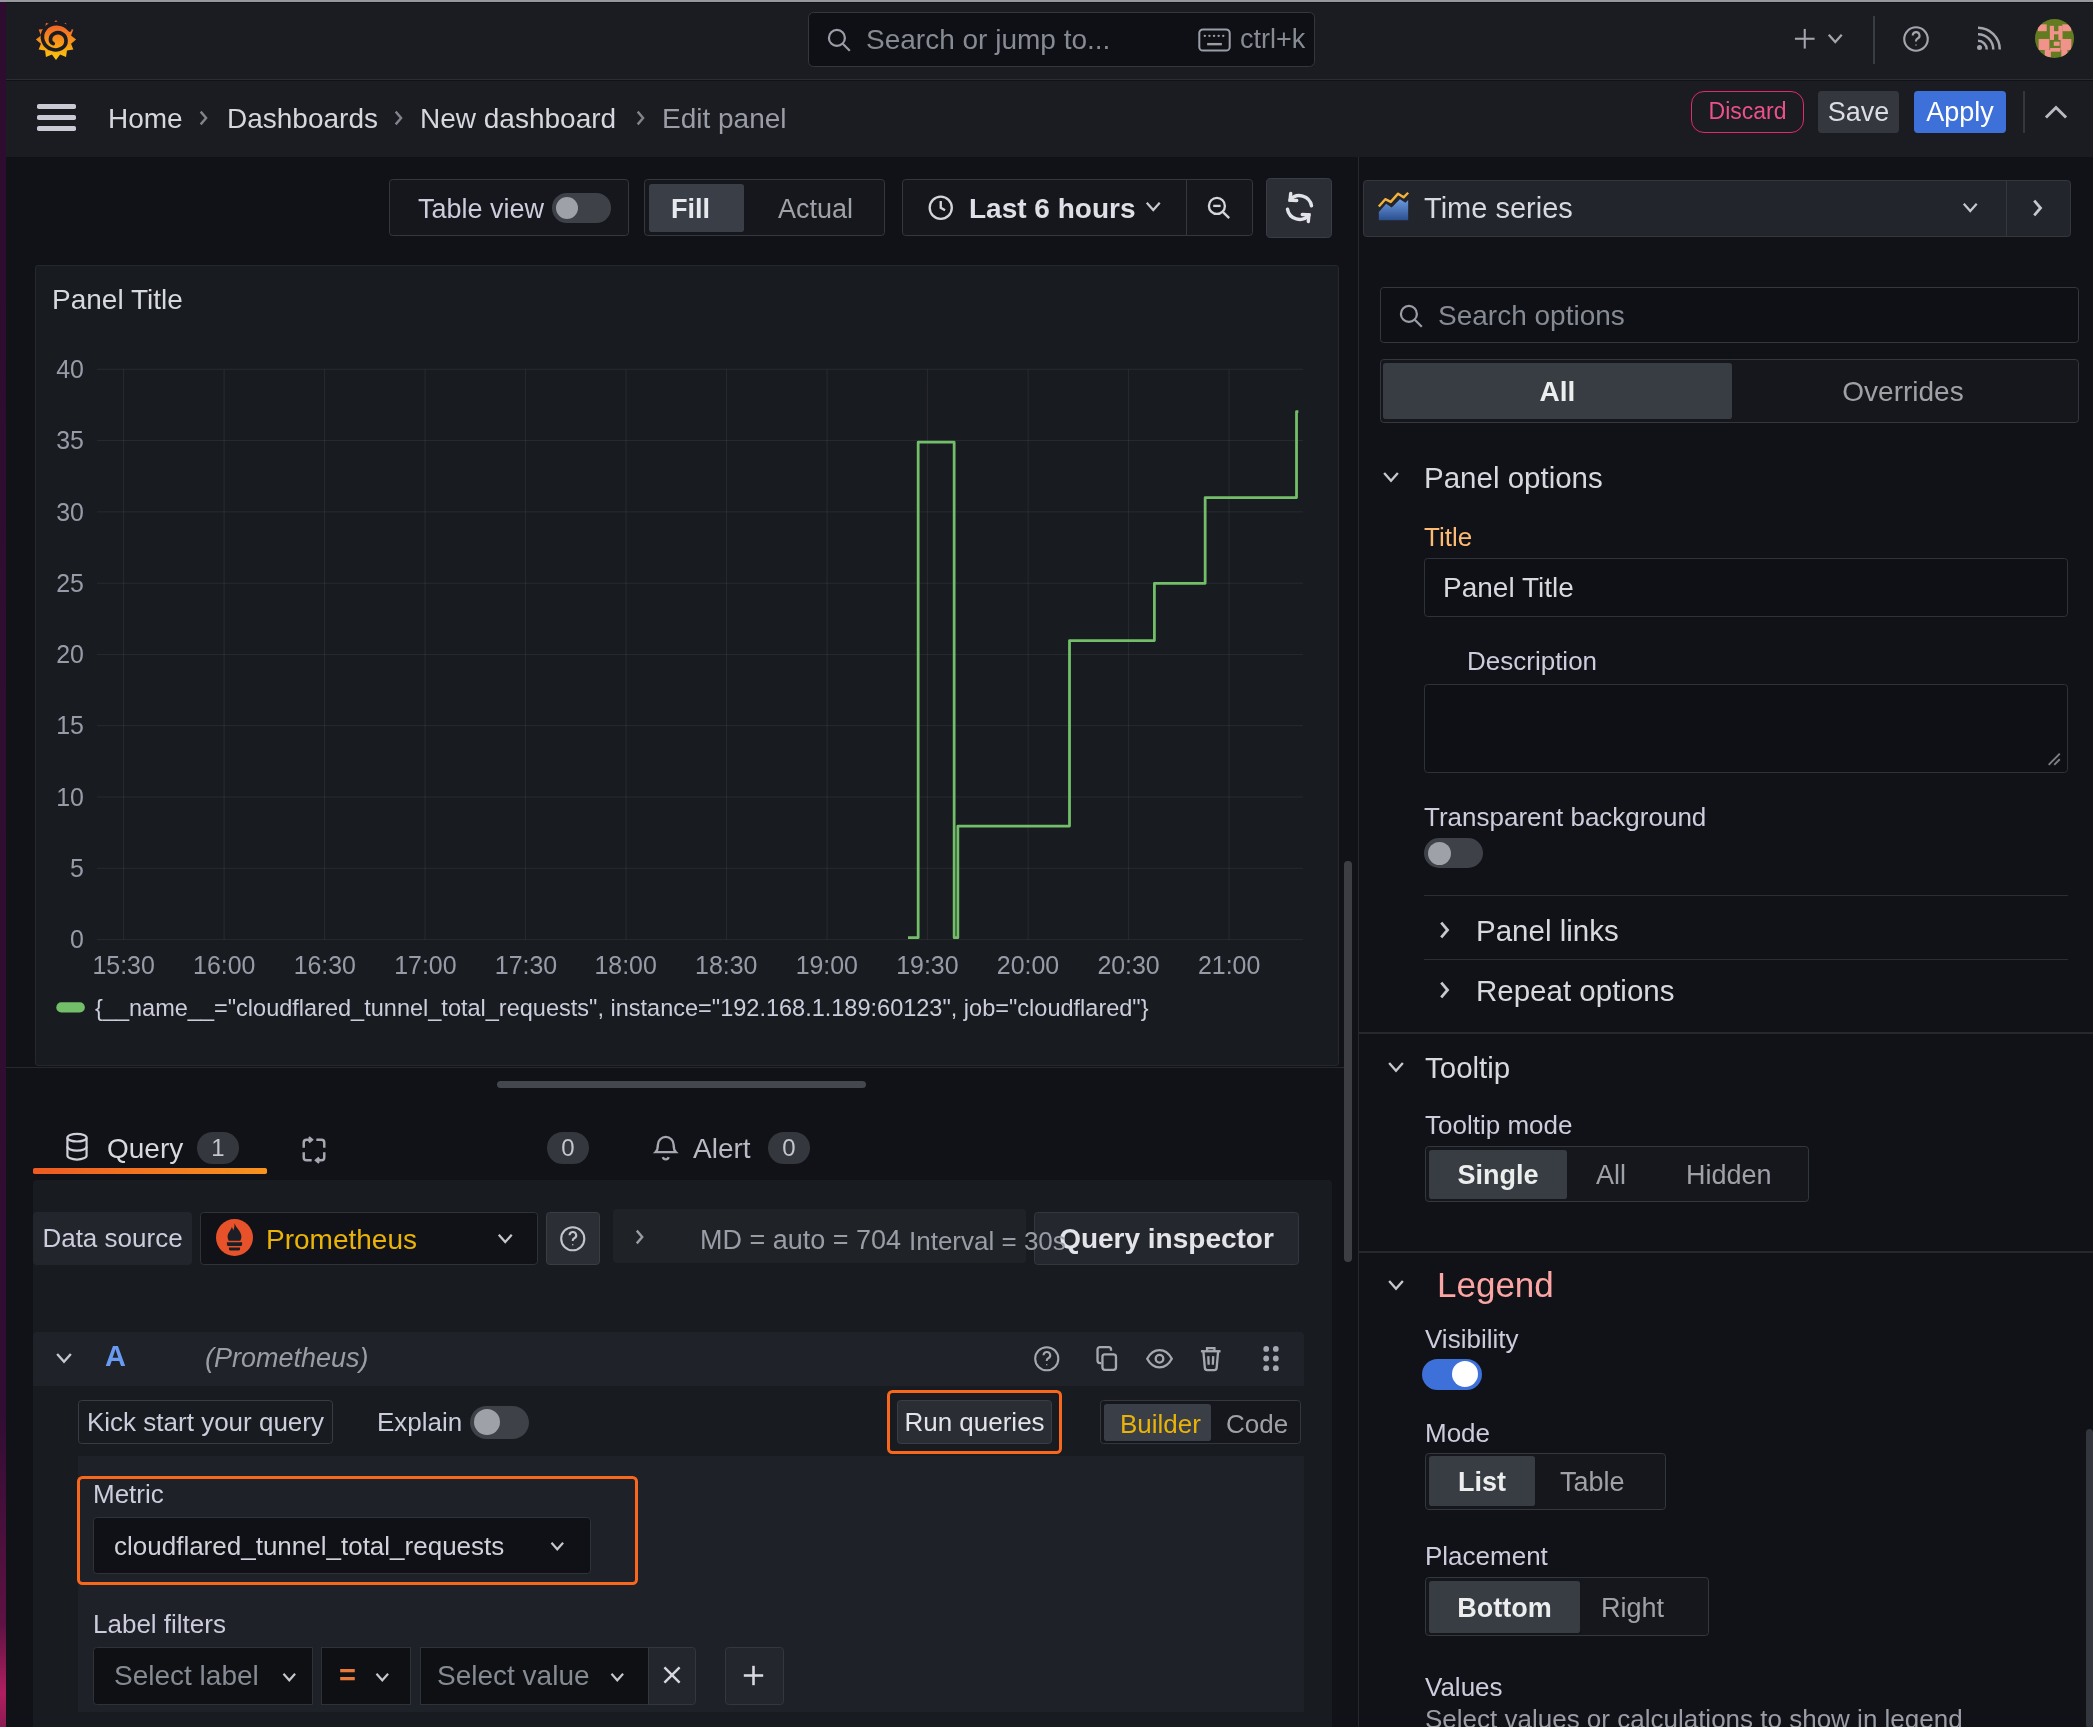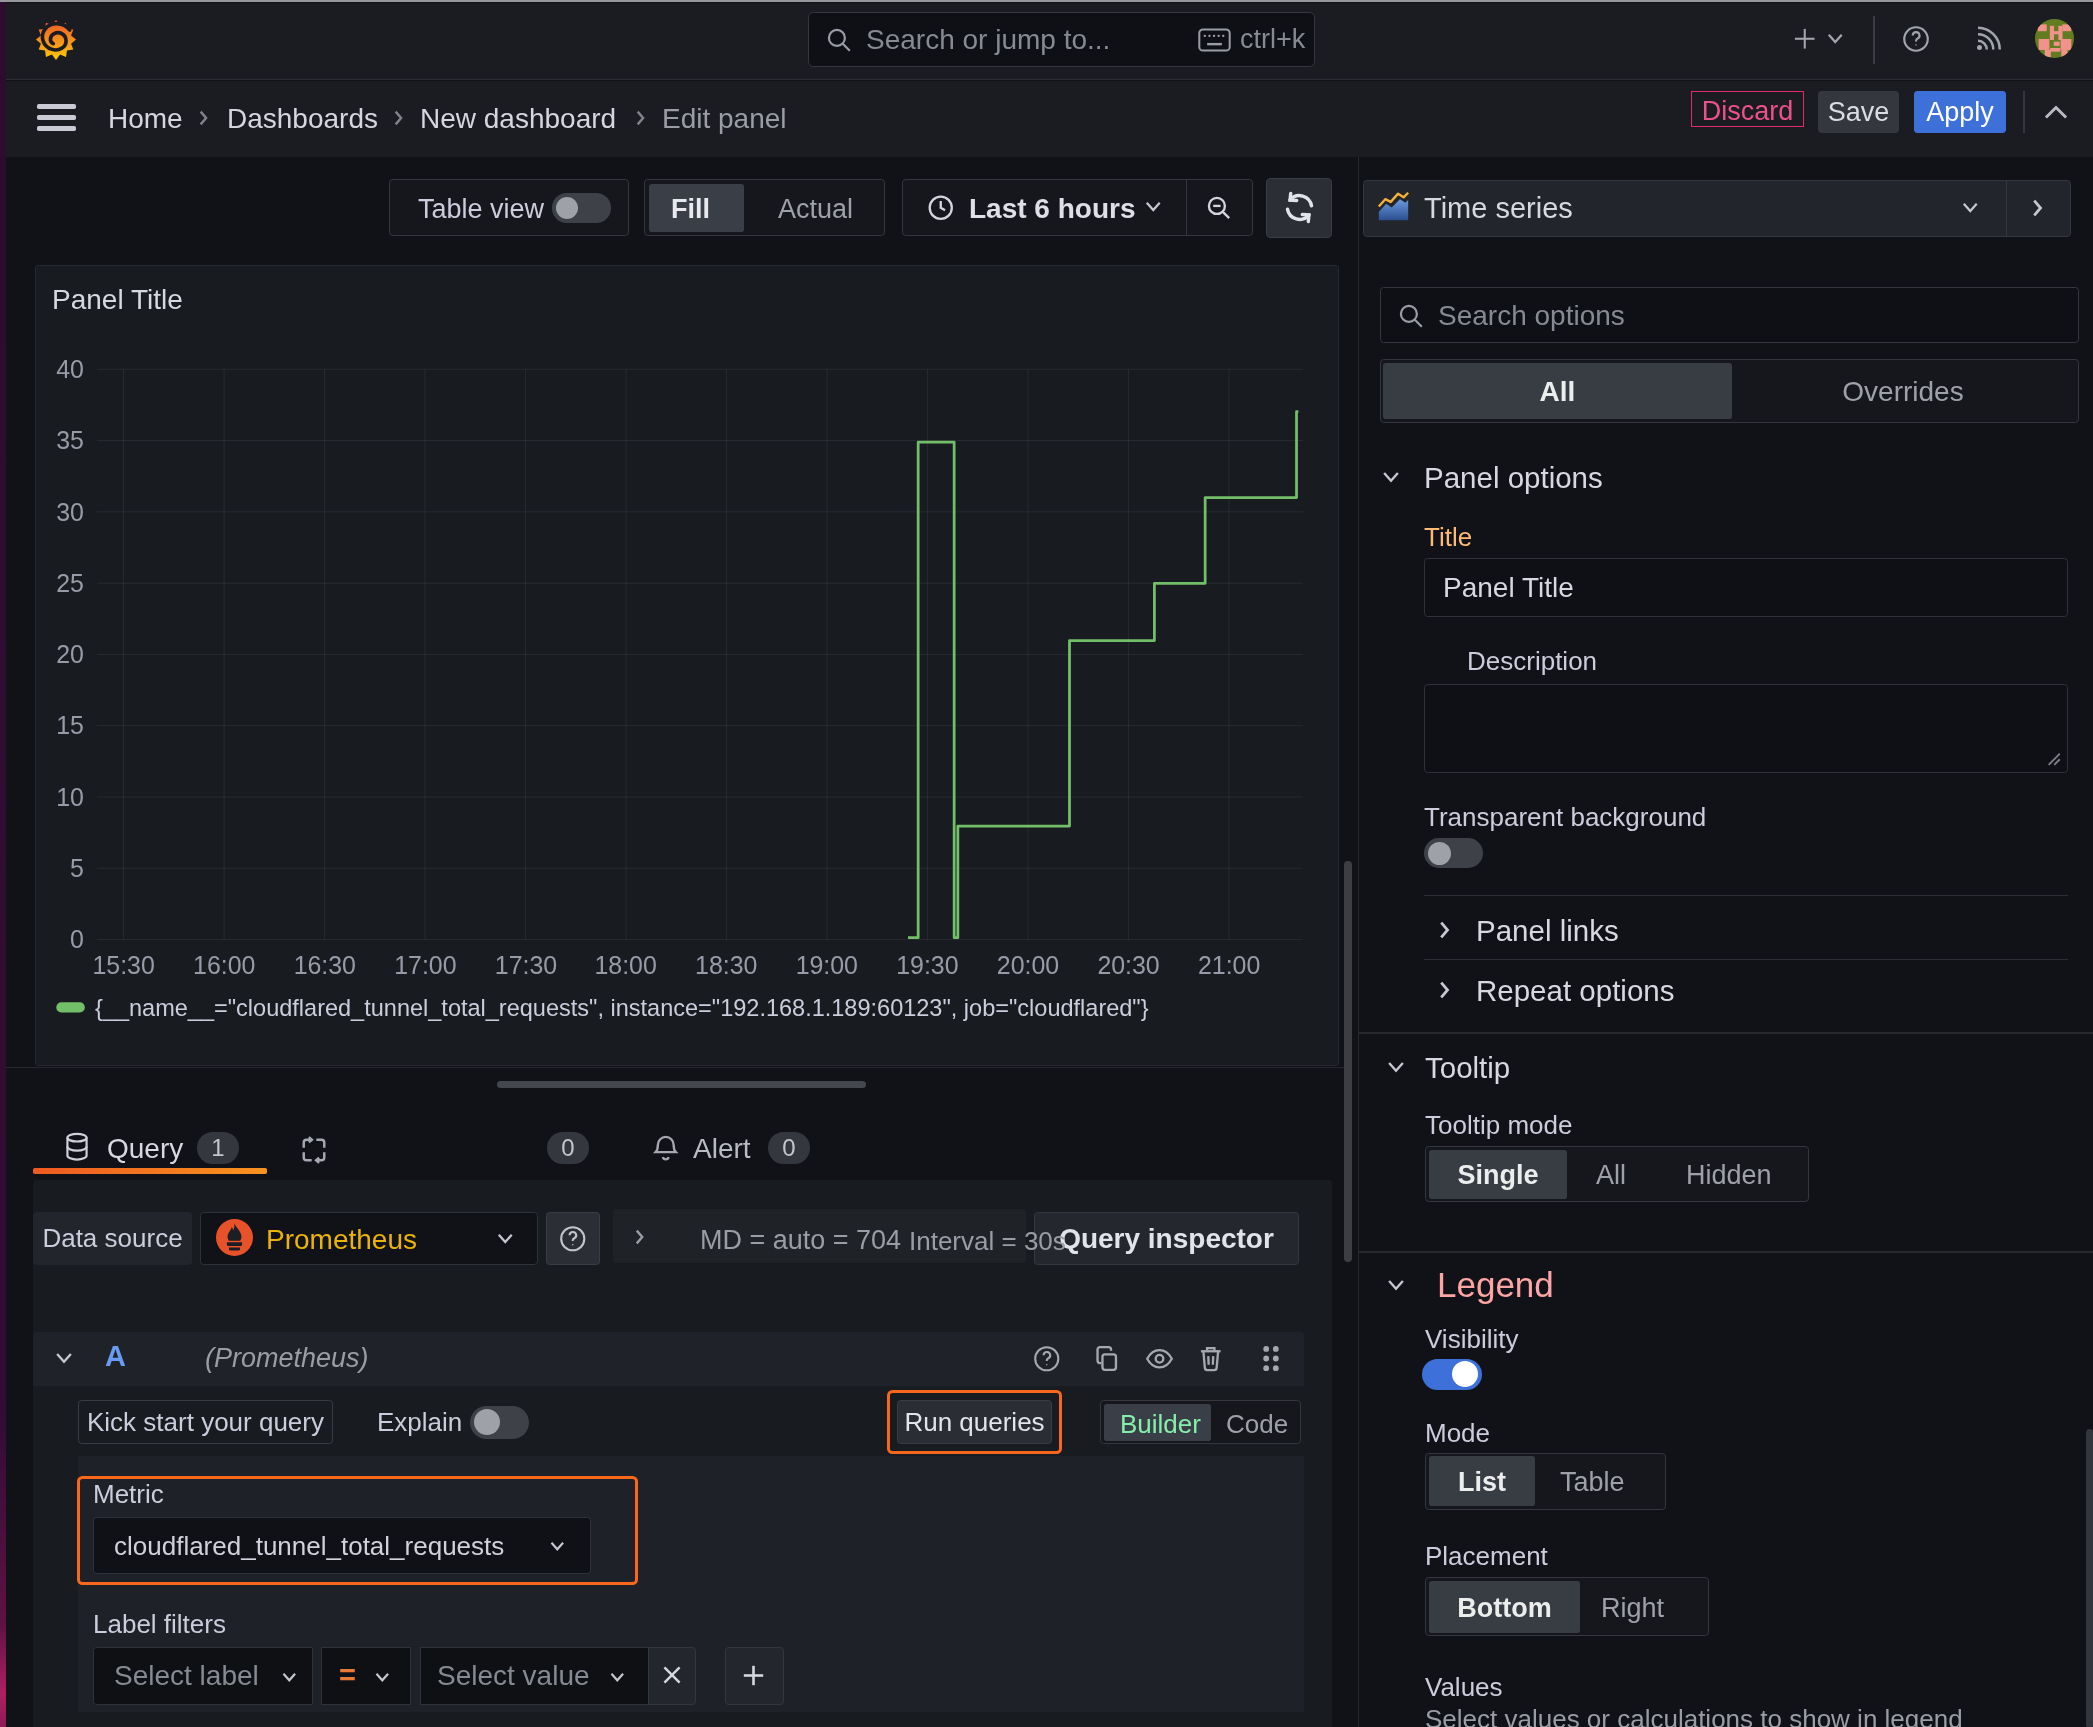--- a/index.html
+++ b/index.html
@@ -112,21 +112,21 @@
     <div class="abs txt" style="left:227px; top:103px; font-size:28px; color:#d5d6de;">Dashboards</div>
     <svg class="abs" style="left:391px; top:108px;" width="14.8" height="20" viewBox="0 0 16 22" fill="none" stroke="#82848c" stroke-width="2.6">
         <polyline points="5,4 11,11 5,18"></polyline>
       </svg>
     <div class="abs txt" style="left:420px; top:103px; font-size:28px; color:#d5d6de;">New dashboard</div>
     <svg class="abs" style="left:633px; top:108px;" width="14.8" height="20" viewBox="0 0 16 22" fill="none" stroke="#82848c" stroke-width="2.6">
         <polyline points="5,4 11,11 5,18"></polyline>
       </svg>
     <div class="abs txt" style="left:662px; top:103px; font-size:28px; color:#9a9da6;">Edit panel</div>
 
-    <div class="abs txt" style="left:1691px; top:91px; width:113px; height:36px; border:1.8px solid #e02a6a; border-radius:0; color:#ec5189; font-size:27px; text-align:center; line-height:39px;">Discard</div>
+    <div class="abs txt" style="left:1691px; top:91px; width:113px; height:42px; border:1.8px solid #e02a6a; border-radius:13px; color:#ec5189; font-size:23px; text-align:center; line-height:39px;">Discard</div>
     <div class="abs txt" style="left:1818px; top:91px; width:81px; height:42px; background:#34373e; border-radius:3.7px; color:#dcdde4; font-size:27px; text-align:center; line-height:42px;">Save</div>
     <div class="abs txt" style="left:1914px; top:91px; width:92px; height:42px; background:#3d71d9; border-radius:3.7px; color:#ffffff; font-size:27px; text-align:center; line-height:42px;">Apply</div>
     <div class="abs" style="left:2023px; top:91px; width:1.8px; height:42px; background:#33363d;"></div>
     <svg class="abs" style="left:2042px; top:102px;" width="28" height="22" viewBox="0 0 30 24" fill="none" stroke="#b9bac2" stroke-width="3.2">
         <polyline points="4,17 15,6 26,17"></polyline>
       </svg>
   </div>
 
   <div id="toolbar">
 
@@ -321,21 +321,21 @@
       </svg>
 
     <div class="abs txt" style="left:78px; top:1400px; width:255px; height:44px; border:0.9px solid #393c43; border-radius:3.7px; font-size:26px; color:#ccccdc; text-align:center; line-height:42px;">Kick start your query</div>
     <div class="abs txt" style="left:377px; top:1407px; font-size:26px; color:#ccccdc;">Explain</div>
     <div class="abs" style="left:470px; top:1406px; width:59px; height:33px; background:#3e4148; border-radius:16.6px;"></div>
     <div class="abs" style="left:474px; top:1409px; width:26px; height:26px; background:#9fa1a8; border-radius:13px;"></div>
     <div class="abs" style="left:887px; top:1390px; width:175px; height:64px; border:3.7px solid #f8671c; border-radius:5.5px;"></div>
     <div class="abs txt" style="left:897px; top:1400px; width:155px; height:44px; background:#2a2d33; border:0.9px solid #3a3d44; border-radius:3.7px; font-size:26px; color:#e3e4ea; text-align:center; line-height:42px;">Run queries</div>
     <div class="abs bbox" style="left:1100px; top:1400px; width:201px; height:44px; background:#15171c;"></div>
     <div class="abs" style="left:1104px; top:1404px; width:107px; height:37px; background:#3a3e46; border-radius:2.8px;"></div>
-    <div class="abs txt" style="left:1120px; top:1409px; font-size:26px; font-weight:500; color:#86efac;">Builder</div>
+    <div class="abs txt" style="left:1120px; top:1409px; font-size:26px; font-weight:500; color:#eab308;">Builder</div>
     <div class="abs txt" style="left:1226px; top:1409px; font-size:26px; color:#9fa1a8;">Code</div>
 
     <div class="abs" style="left:78px; top:1456px; width:1226px; height:256px; background:#1e2127;"></div>
     <div class="abs" style="left:77px; top:1476px; width:561px; height:109px; border:3.7px solid #f8671c; border-radius:5.5px;"></div>
     <div class="abs txt" style="left:93px; top:1479px; font-size:26px; color:#ccccdc;">Metric</div>
     <div class="abs" style="left:93px; top:1517px; width:498px; height:57px; background:#0f1116; border:0.9px solid #2f3238; border-radius:3.7px;"></div>
     <div class="abs txt" style="left:114px; top:1531px; font-size:26px; color:#d0d1da;">cloudflared_tunnel_total_requests</div>
     <svg class="abs" style="left:549px; top:1539px;" width="16.6" height="14" viewBox="0 0 20 16" fill="none" stroke="#c6c7cf" stroke-width="2.6">
         <polyline points="3,4 10,12 17,4"></polyline>
       </svg>

